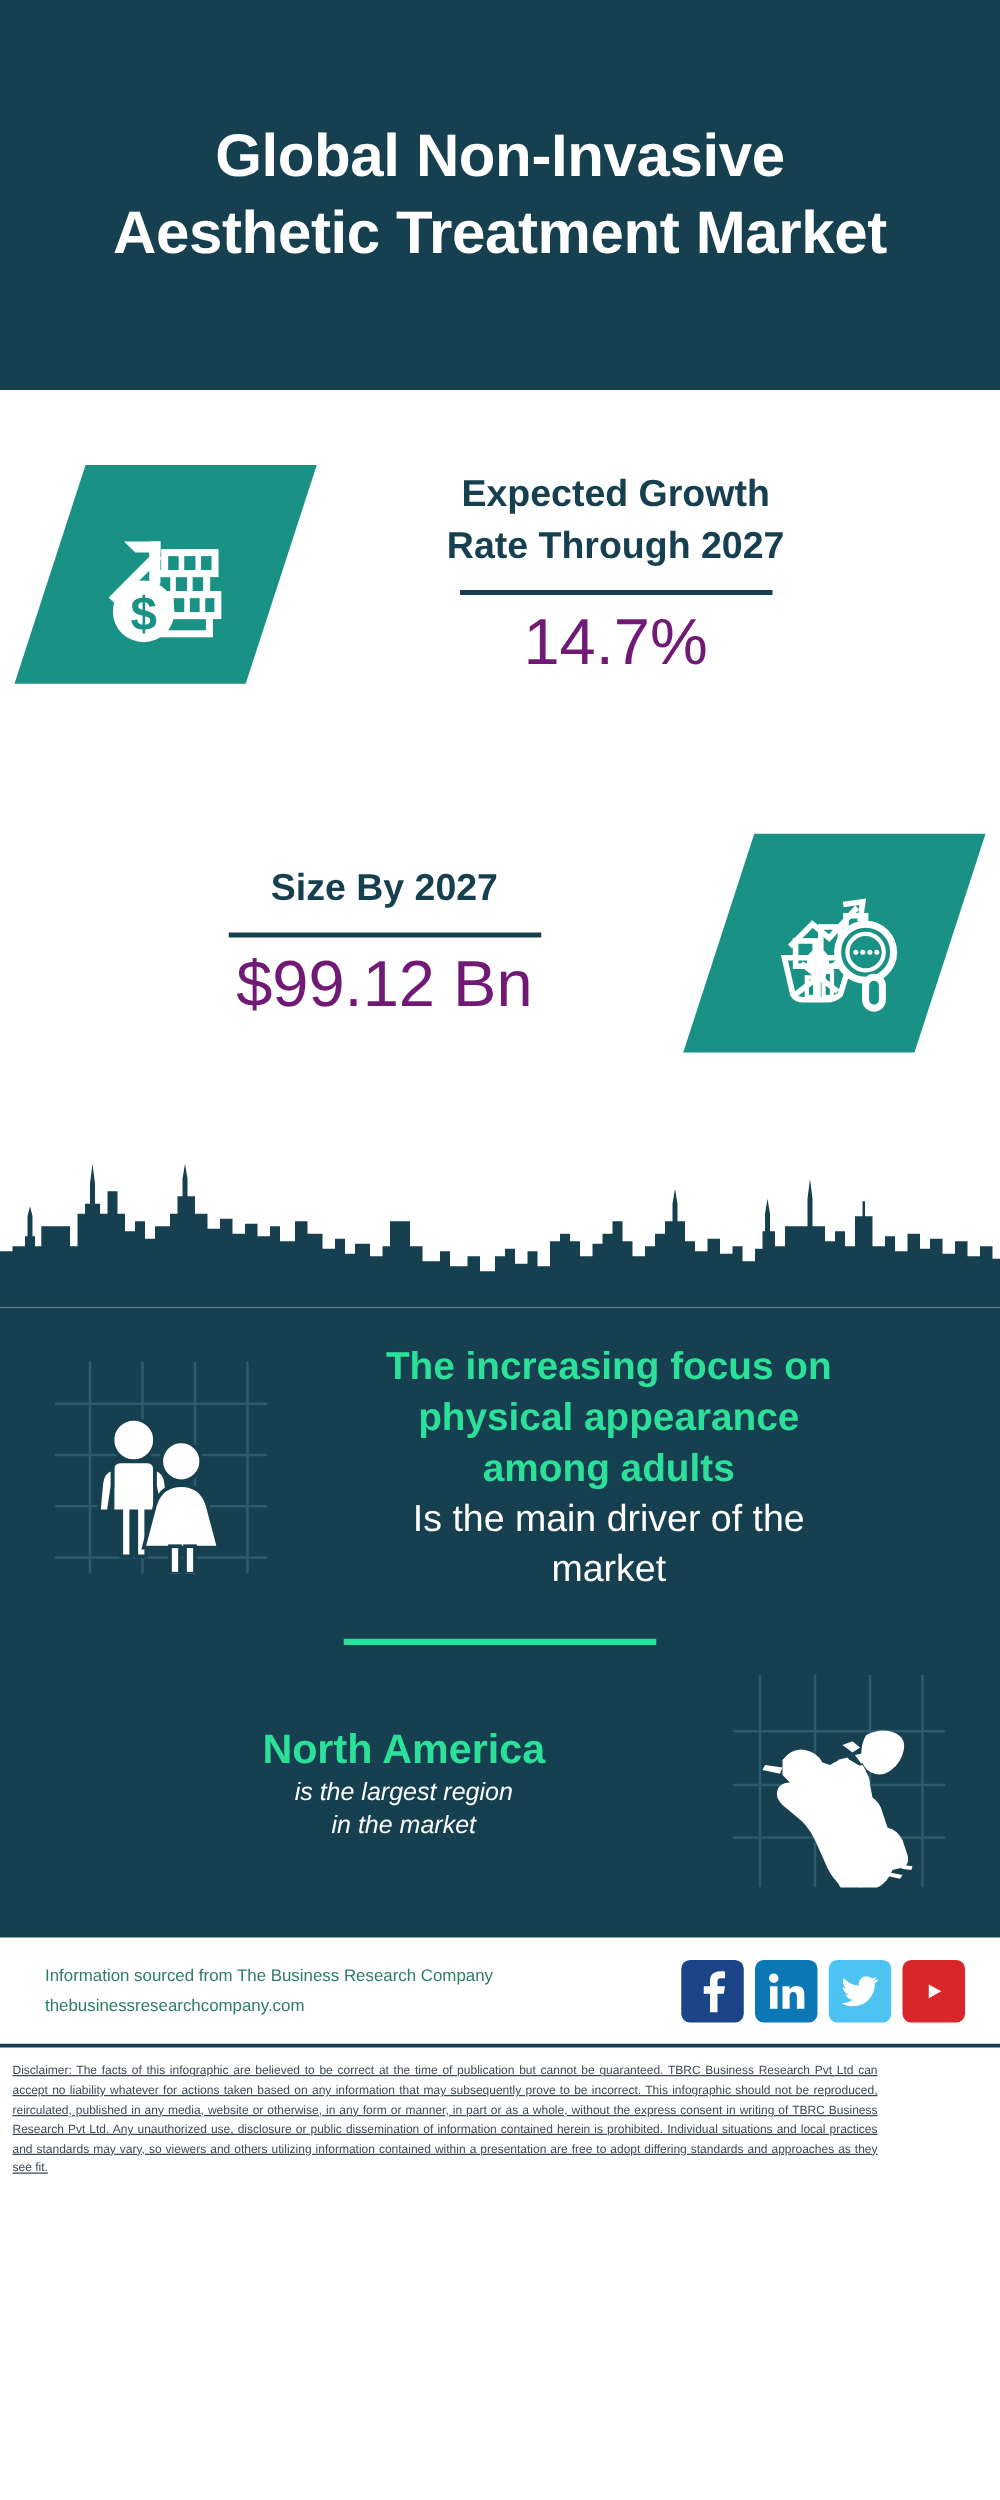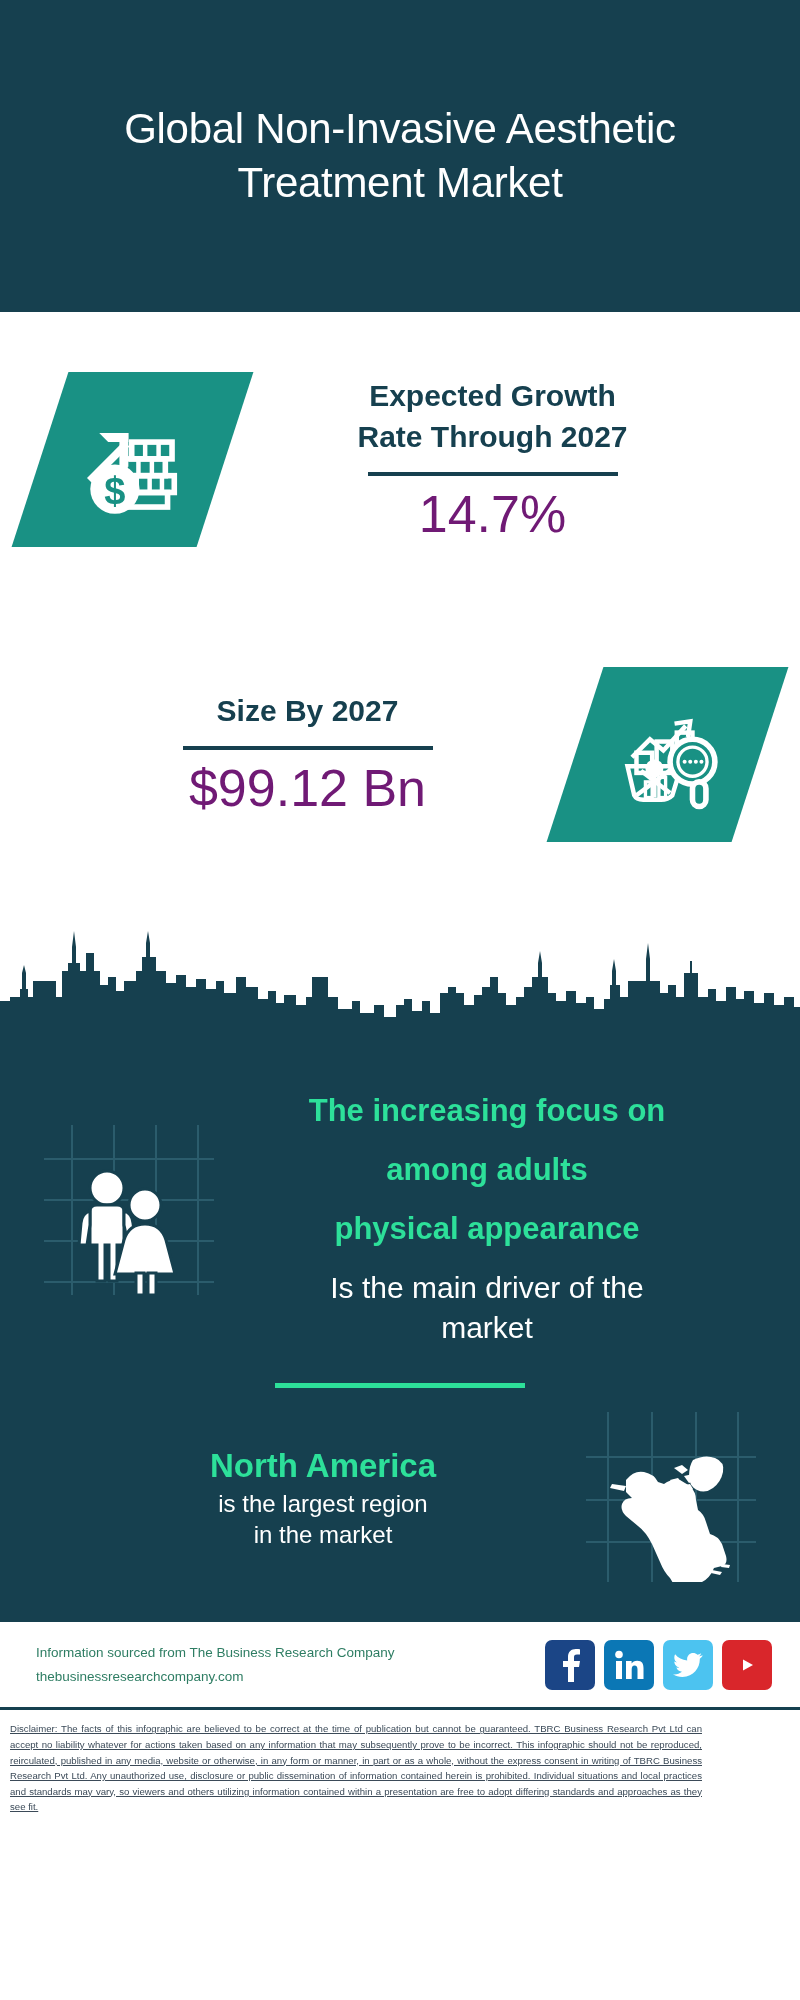--- a/index.html
+++ b/index.html
@@ -12,21 +12,21 @@
   }
   .page{width:800px;height:2000px;position:relative;overflow:hidden;background:#fff;}
 
   
   .header{
     width:800px;height:312px;background:#16404f;
     display:flex;align-items:center;justify-content:center;
     box-sizing:border-box;padding:0 70px;
   }
   .header-title{
-    color:#ffffff;font-size:42px;font-weight:normal;line-height:1.28;
+    color:#ffffff;font-size:48px;font-weight:bold;line-height:1.28;
     text-align:center;letter-spacing:-0.3px;margin:0;
   }
 
   
   .stat-row{
     width:800px;display:flex;align-items:center;box-sizing:border-box;
   }
   .stat-row-1{height:295px;padding:0 40px 0 40px;}
   .stat-row-2{height:295px;padding:0 40px 0 40px;}
 
@@ -62,40 +62,40 @@
   .insight{
     width:800px;box-sizing:border-box;display:flex;align-items:center;
     padding:26px 44px 10px 44px;
   }
   .insight-icon{
     flex:0 0 170px;height:170px;position:relative;
   }
   .grid-bg{position:absolute;inset:0;}
   .insight-body{flex:1;text-align:center;padding-left:4px;}
   .insight-hl{
-    color:#2de09a;font-size:31px;font-weight:bold;line-height:1.33;margin:18px;
+    color:#2de09a;font-size:31px;font-weight:bold;line-height:1.33;margin:0;
   }
   .insight-sub{
     color:#ffffff;font-size:30px;font-weight:normal;line-height:1.33;margin:0;
   }
 
   .green-divider{
     width:250px;height:5px;background:#2de09a;margin:26px auto 18px auto;
   }
 
   .region{
     width:800px;box-sizing:border-box;display:flex;align-items:center;
     padding:6px 44px 34px 60px;
   }
   .region-body{flex:1;text-align:center;}
   .region-hl{
     color:#2de09a;font-size:33px;font-weight:bold;line-height:1.3;margin:0;
   }
   .region-sub{
-    color:#ffffff;font-size:24px;font-weight:normal;line-height:1.3;margin:0;
+    color:#ffffff;font-size:20px;font-weight:normal;line-height:1.3;margin:0;font-style:italic;
   }
   .region-icon{flex:0 0 170px;height:170px;position:relative;}
 
   
   .footer{
     width:800px;height:88px;box-sizing:border-box;background:#ffffff;
     display:flex;align-items:center;padding:0 28px 0 36px;
     border-bottom:3px solid #16404f;
     justify-content:center;
   }
@@ -242,22 +242,22 @@
           <g fill="#ffffff" stroke="#16404f" stroke-width="3">
             <circle cx="101" cy="80" r="16"></circle>
             <path d="M101 99 q-16 0 -21 16 l-9 34 h60 l-9-34 q-5-16 -21-16 Z"></path>
             <rect x="92" y="148" width="8" height="22"></rect>
             <rect x="104" y="148" width="8" height="22"></rect>
           </g>
         </svg>
       </div>
       <div class="insight-body">
         <div class="insight-hl">The increasing focus on</div>
+        <div class="insight-hl">physical appearance</div>
         <div class="insight-hl">among adults</div>
-        <div class="insight-hl">physical appearance</div>
         <div class="insight-sub">Is the main driver of the</div>
         <div class="insight-sub">market</div>
       </div>
     </div>
 
     <div class="green-divider"></div>
 
     <div class="region">
       <div class="region-body">
         <div class="region-hl">North America</div>

